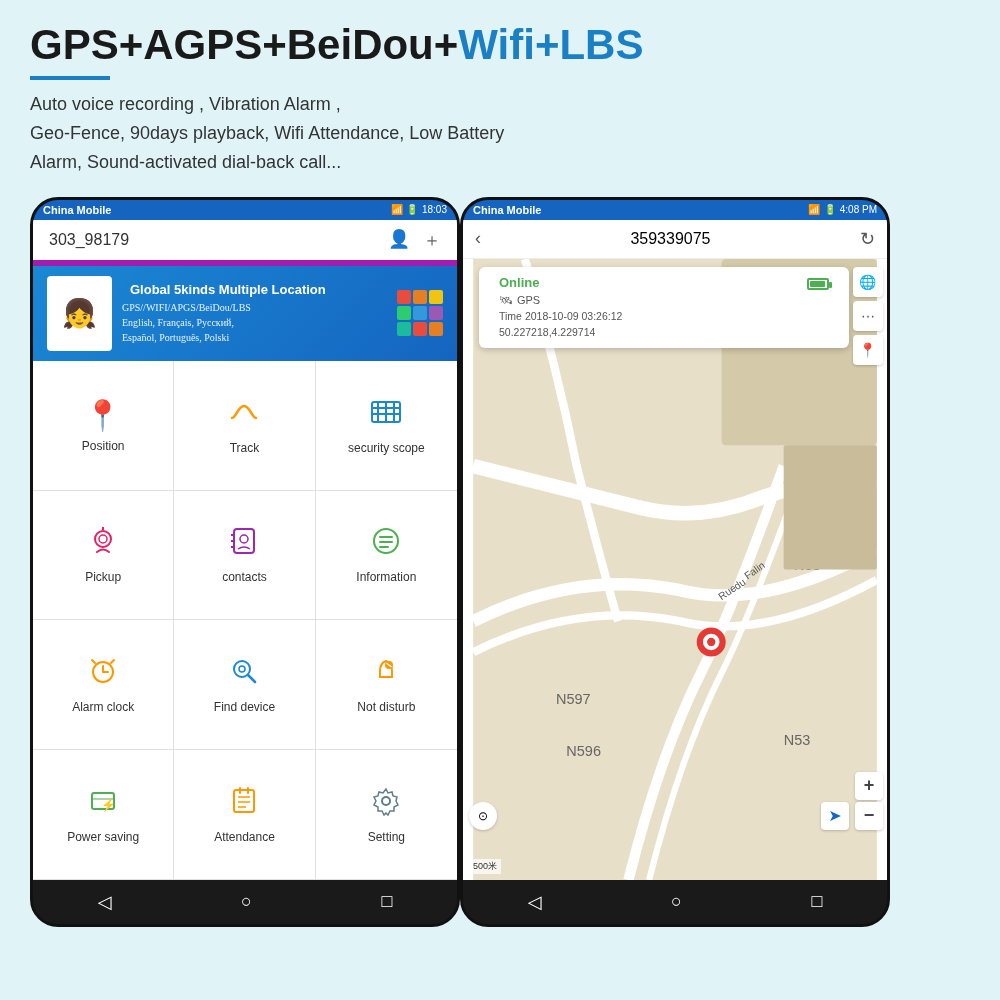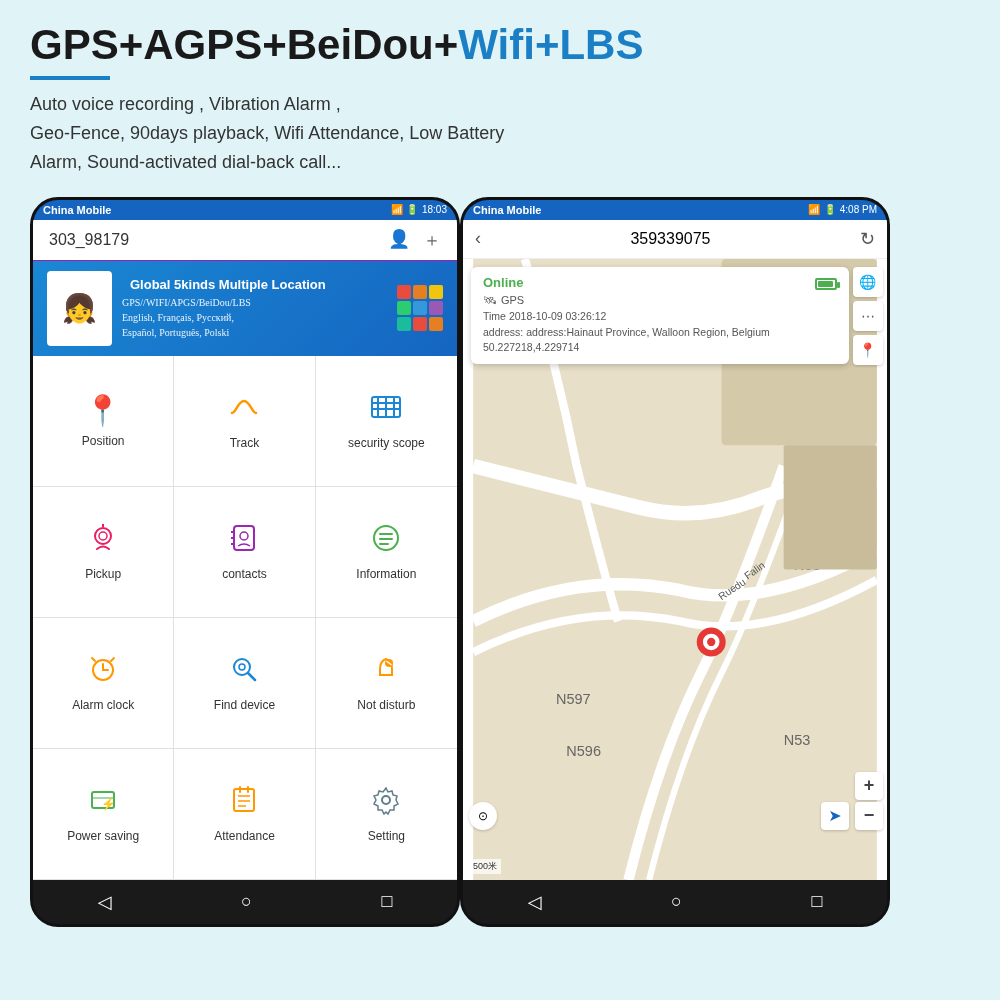--- a/index.html
+++ b/index.html
@@ -79,21 +79,21 @@
       overflow: hidden;
     }
 
     
     .app-header {
       background: #fff;
       display: flex;
       justify-content: space-between;
       align-items: center;
       padding: 8px 16px;
-      border-bottom: 1px solid #a21caf;
+      border-bottom: 6px solid #a21caf;
     }
     .app-header .device-name {
       font-size: 16px;
       font-weight: 500;
       color: #333;
     }
     .app-header .icons { display: flex; gap: 12px; color: #666; font-size: 18px; }
 
     .banner {
       background: linear-gradient(135deg, #1a88d4 0%, #1565c0 100%);
@@ -172,25 +172,25 @@
     .map-area {
       flex: 1;
       position: relative;
       overflow: hidden;
     }
 
     
     .info-panel {
       position: absolute;
       top: 8px;
-      left: 8px;
+      left: 16px;
       right: 38px;
       background: white;
       border-radius: 6px;
-      padding: 8px 12px;
+      padding: 8px 20px;
       font-size: 11px;
       box-shadow: 0 2px 6px rgba(0,0,0,0.2);
     }
     .online-badge { color: #4caf50; font-weight: bold; font-size: 13px; margin-bottom: 4px; }
     .gps-line { display: flex; align-items: center; gap: 4px; color: #555; font-size: 11px; margin-bottom: 2px; }
     .info-text { color: #555; font-size: 10.5px; line-height: 1.5; }
 
     
     .map-side-btns {
       position: absolute;
@@ -554,23 +554,20 @@
             <div class="online-badge">Online</div>
             <div class="battery-green"></div>
           </div>
           <div class="gps-line">
             <span>🛰</span>
             <span>GPS</span>
           </div>
           <div class="info-text">
             <span>Time</span> <span>2018-10-09 03:26:12</span>
           </div>
-          <div class="info-text">
-            <span>address:</span> <span>address:Hainaut Province, Walloon Region, Belgium</span>
-          </div>
           <div class="info-text">50.227218,4.229714</div>
         </div>
 
         <div class="map-side-btns">
           <div class="side-btn">🌐</div>
           <div class="side-btn">⋯</div>
           <div class="side-btn">📍</div>
         </div>
 
         <div class="zoom-btns">

